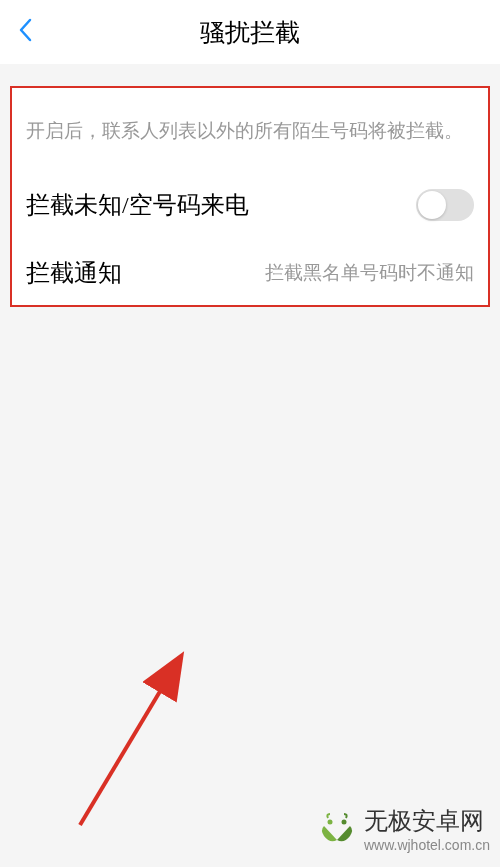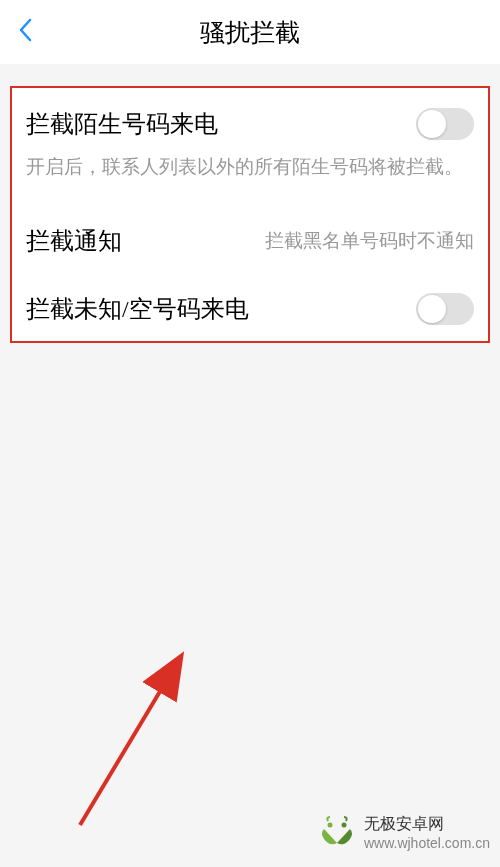--- a/index.html
+++ b/index.html
@@ -119,21 +119,21 @@
       width: 42px;
       height: 42px;
       margin-right: 6px;
     }
     .wm-text {
       display: flex;
       flex-direction: column;
       font-family: "Microsoft YaHei", sans-serif;
     }
     .wm-name {
-      font-size: 16px;
+      font-size: 24px;
       color: #333;
       font-weight: 500;
     }
     .wm-url {
       font-size: 14px;
       color: #888;
     }
   </style>
 </head>
 <body>
@@ -145,42 +145,36 @@
     </svg>
   </div>
   <div class="header-title">骚扰拦截</div>
 </div>
 
 <div class="content-box">
 
 
 
   <div class="list-item">
-    <div class="item-row">
-      <span class="item-title">拦截陌生号码来电</span>
-      <div class="toggle">
-        <div class="toggle-knob"></div>
-      </div>
-    </div>
     <div class="item-desc">开启后，联系人列表以外的所有陌生号码将被拦截。</div>
-  </div>
-
-  <div class="list-item">
-    <div class="item-row notify-row">
-      <span class="item-title">拦截通知</span>
-      <span class="item-value">拦截黑名单号码时不通知</span>
-    </div>
   </div>
 
   <div class="list-item">
     <div class="item-row">
       <span class="item-title">拦截未知/空号码来电</span>
       <div class="toggle">
         <div class="toggle-knob"></div>
       </div>
+    </div>
+  </div>
+
+  <div class="list-item">
+    <div class="item-row notify-row">
+      <span class="item-title">拦截通知</span>
+      <span class="item-value">拦截黑名单号码时不通知</span>
     </div>
   </div>
 
 </div>
 
 <svg class="arrow-annotation" width="180" height="200">
   <defs>
     <marker id="arrowhead" markerWidth="12" markerHeight="10" refX="10" refY="5" orient="auto">
       <polygon points="0 0, 12 5, 0 10" fill="#d93025"></polygon>
     </marker>

